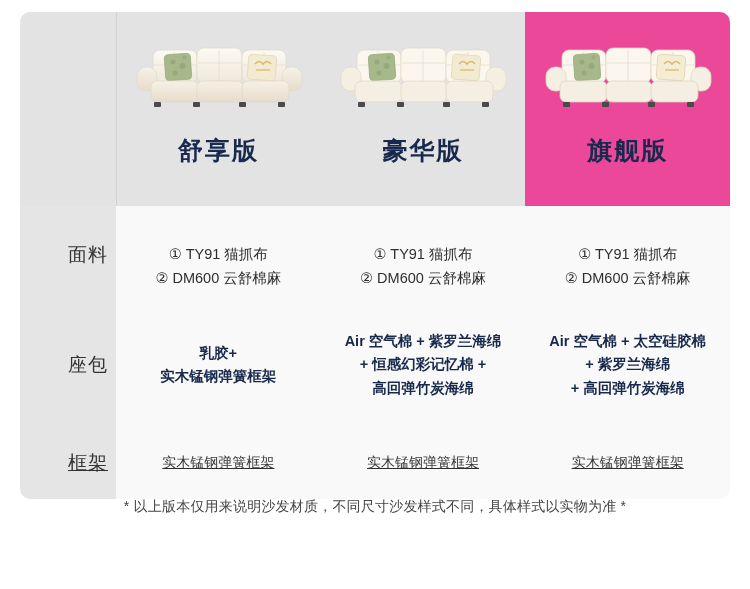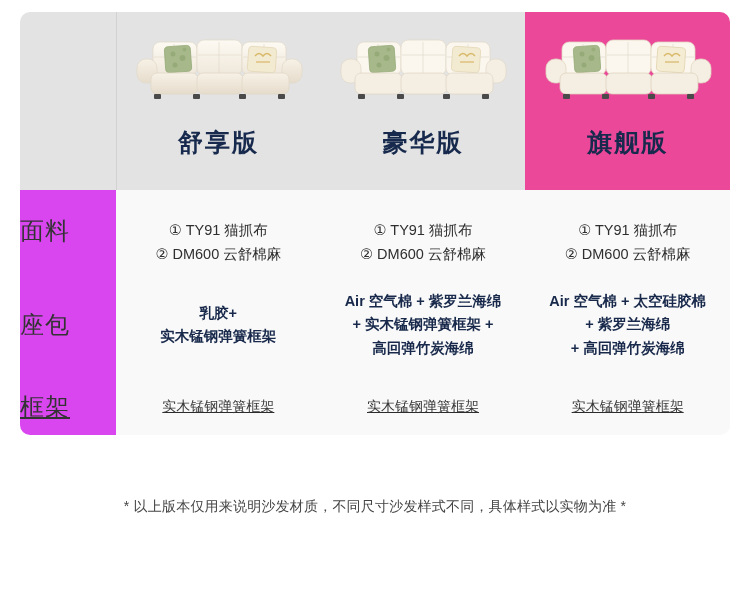--- a/index.html
+++ b/index.html
@@ -26,21 +26,21 @@
   .compare-table {
     position: absolute;
     left: 20px;
     top: 12px;
     width: 710px;
     border-collapse: collapse;
     table-layout: fixed;
   }
 
   .compare-table td, .compare-table th {
-    padding: 0;
+    padding: 8px;
     margin: 0;
     border: 0;
   }
 
   
   col.c-label { width: 96px; }
   col.c-plan  { width: 204.6px; }
 
   
   .hdr-cell {
@@ -77,23 +77,23 @@
     font-size: 25px;
     font-weight: bold;
     color: #172a4d;
     letter-spacing: 2px;
     line-height: 1;
     margin-top: 8px;
   }
 
   
   .row-label {
-    background: #d946ef;
-    text-align: left;
-    font-size: 24px;
+    background: #e5e5e5;
+    text-align: right;
+    font-size: 19px;
     color: #333333;
     letter-spacing: 1px;
     border-right: 1px solid #e6e6e6;
     border-top: 1px solid #e6e6e6;
   }
   .data-cell {
     background: #f9f9f9;
     text-align: center;
     border-right: 1px solid #e6e6e6;
     border-top: 1px solid #e6e6e6;
@@ -300,21 +300,21 @@
     </tr>
 
     <tr class="row-seat">
       <td class="row-label">座包</td>
       <td class="data-cell">
         <div class="cell-text strong">乳胶+
 实木锰钢弹簧框架</div>
       </td>
       <td class="data-cell">
         <div class="cell-text strong">Air 空气棉 + 紫罗兰海绵
-+ 实木锰钢弹簧框架 +
++ 恒感幻彩记忆棉 +
 高回弹竹炭海绵</div>
       </td>
       <td class="data-cell last">
         <div class="cell-text strong">Air 空气棉 + 太空硅胶棉
 + 紫罗兰海绵
 + 高回弹竹炭海绵</div>
       </td>
     </tr>
 
 

